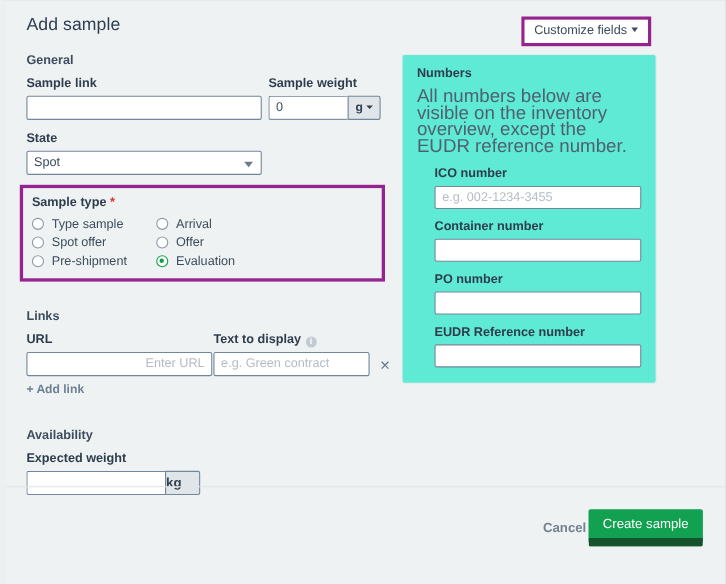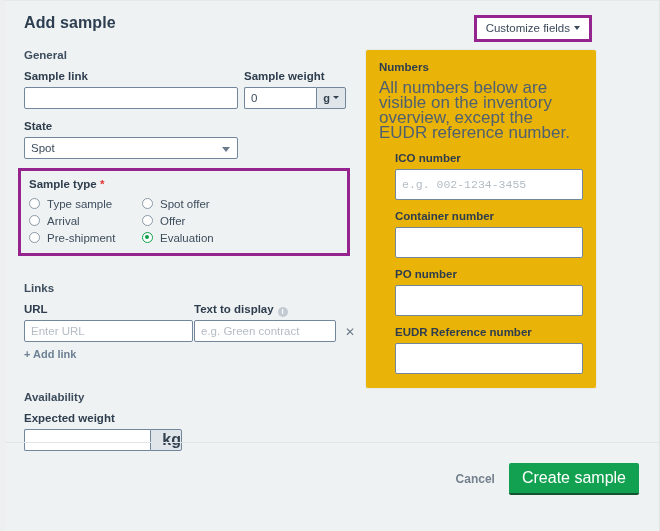--- a/index.html
+++ b/index.html
@@ -34,21 +34,21 @@
     left: 12px;
     top: 8px;
     right: 10px;
     height: 36px;
   }
   .page-title {
     position: absolute;
     left: 6px;
     top: 5px;
     font-size: 16px;
-    font-weight: bold;
+    font-weight: normal;
     color: #2c3e50;
     letter-spacing: 0.1px;
   }
   .customize-wrap {
     position: absolute;
     right: 57px;
     top: 6px;
     border: 3px solid #96248f;
     padding: 0;
     background: #ffffff;
@@ -237,21 +237,21 @@
     font-size: 11.5px;
     color: #3d4d5d;
     white-space: nowrap;
   }
 
   
   .links-block { margin: 26px 0 0 6px; }
   .links-row { display: flex; align-items: flex-end; margin-top: 0; }
   .url-col { width: 160px; }
   .text-col { width: 148px; margin-left: 10px; }
-  .url-input { width: 169px; }
+  .url-input { width: 169px; text-align: right; }
   .text-input { width: 142px; }
   .info-icon {
     display: inline-block;
     width: 10px; height: 10px;
     border-radius: 50%;
     background: #c3cbd2;
     color: #ffffff;
     font-size: 8px;
     line-height: 10px;
     text-align: center;
@@ -288,56 +288,56 @@
     border-bottom-right-radius: 0;
   }
   .avail-unit-btn {
     box-sizing: border-box;
     width: 32px;
     height: 22px;
     border: 1px solid #73879c;
     background: #dfe5e9;
     border-top-right-radius: 2px;
     border-bottom-right-radius: 2px;
-    font-size: 16px;
+    font-size: 12px;
     font-weight: bold;
     color: #33414f;
     display: flex;
     align-items: center;
-    justify-content: flex-end;
+    justify-content: flex-start;
     cursor: pointer;
   }
 
   
   .numbers-card {
     position: absolute;
     left: 359px;
     top: 48px;
     width: 232px;
     box-sizing: border-box;
-    background: #eab308;
+    background: #5eead4;
     border: 1px solid #e6eaea;
     border-radius: 3px;
     padding: 11px 13px 14px 13px;
   }
   .numbers-title {
     font-size: 11.5px;
     font-weight: bold;
     color: #2e3d4e;
     margin-bottom: 7px;
   }
   .numbers-desc {
     font-size: 17px;
     color: #4f6070;
     line-height: 15px;
     margin-bottom: 11px;
   }
   .num-field { margin-bottom: 9px; margin-left: 16px; }
   .num-field:last-child { margin-bottom: 0; }
-  .num-input { width: 100%; box-sizing: border-box; height: 31px; font-family: Liberation Mono, monospace; }
+  .num-input { width: 100%; box-sizing: border-box; height: 21px; }
 
   
   .footer {
     position: absolute;
     left: 0;
     right: 0;
     bottom: 0;
     height: 88px;
     border-top: 1px solid #e2e5e6;
   }
@@ -349,29 +349,29 @@
     align-items: center;
   }
   .cancel-btn {
     background: transparent;
     border: none;
     font-family: "Liberation Sans", sans-serif;
     font-size: 12px;
     font-weight: bold;
     color: #74818f;
     cursor: pointer;
-    padding: 0 14px 0 0;
+    padding: 0 2px 0 0;
   }
   .create-btn {
     background: #12a150;
     border: none;
-    border-bottom: 2px solid #14532d;
+    border-bottom: 8px solid #14532d;
     border-radius: 2px;
     font-family: "Liberation Sans", sans-serif;
-    font-size: 16px;
+    font-size: 12px;
     color: #ffffff;
     padding: 6px 13px 6px 13px;
     cursor: pointer;
   }
 </style>
 </head>
 <body>
 
 <div id="page">
 
@@ -418,25 +418,25 @@
         <span>Sample type</span>
         <span class="req-star">*</span>
       </div>
       <div class="radio-grid">
         <label class="radio-item">
           <span class="radio-circle"></span>
           <span class="radio-label">Type sample</span>
         </label>
         <label class="radio-item">
           <span class="radio-circle"></span>
-          <span class="radio-label">Spot offer</span>
+          <span class="radio-label">Arrival</span>
         </label>
         <label class="radio-item">
           <span class="radio-circle"></span>
-          <span class="radio-label">Arrival</span>
+          <span class="radio-label">Spot offer</span>
         </label>
         <label class="radio-item">
           <span class="radio-circle"></span>
           <span class="radio-label">Offer</span>
         </label>
         <label class="radio-item">
           <span class="radio-circle"></span>
           <span class="radio-label">Pre-shipment</span>
         </label>
         <label class="radio-item">

